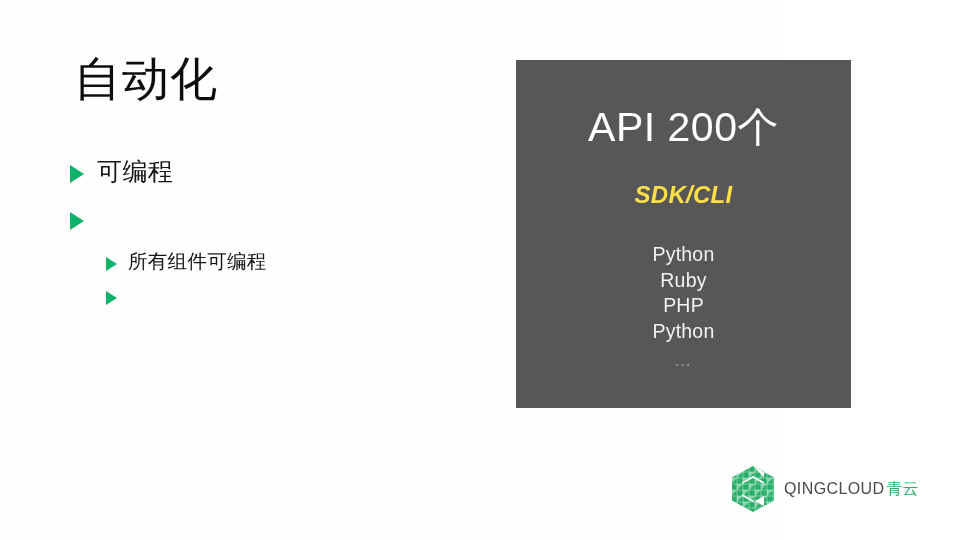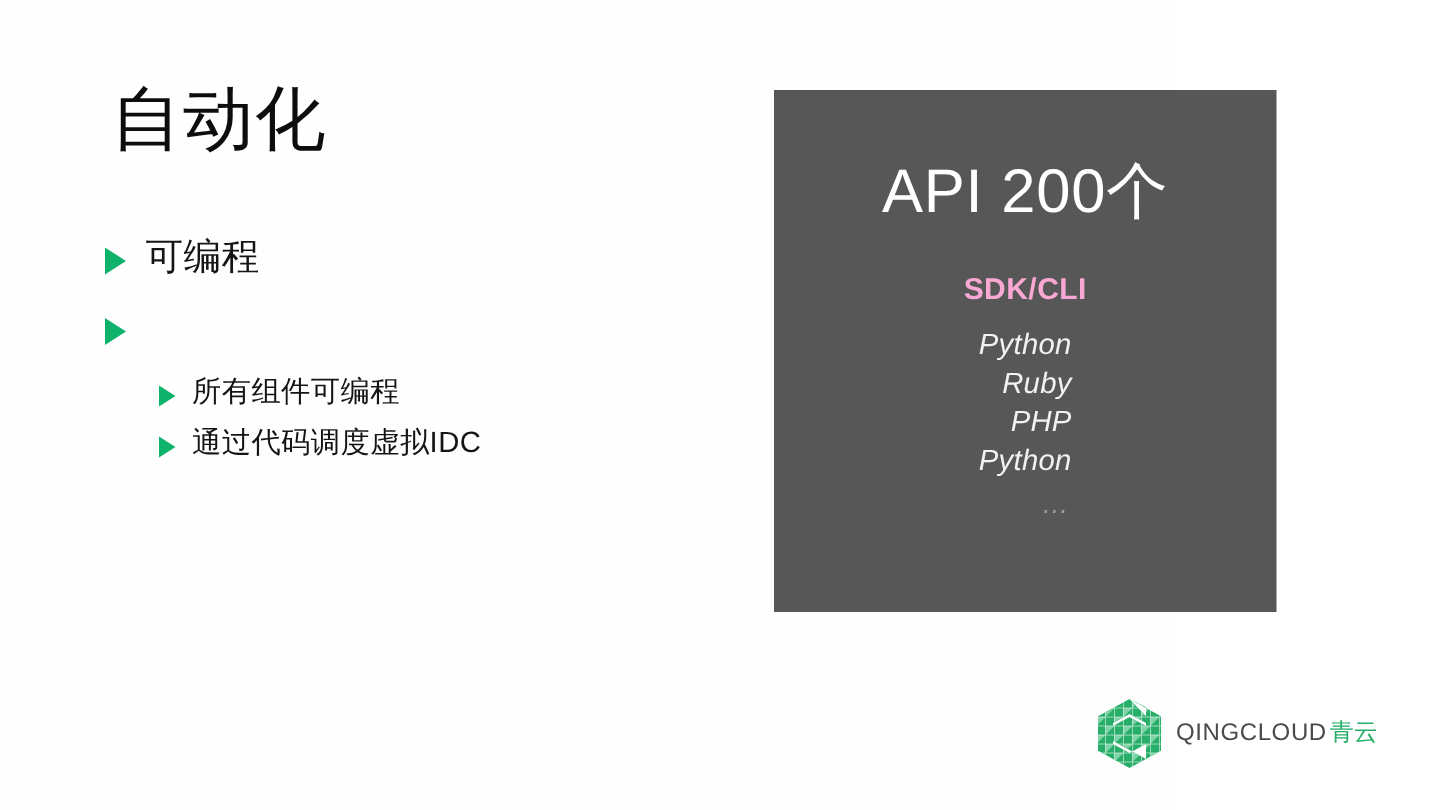--- a/index.html
+++ b/index.html
@@ -109,34 +109,34 @@
     font-size: 41px;
     font-weight: 300;
     color: #ffffff;
     letter-spacing: 0.5px;
     line-height: 1;
     white-space: nowrap;
   }
 
   .panel-sub {
     margin-top: 35px;
-    font-size: 20px;
+    font-size: 24px;
     font-weight: 700;
-    color: #f9a8d4;
+    color: #fde047;
     letter-spacing: 0.3px;
     line-height: 1;
     white-space: nowrap;
+    font-style: italic;
   }
 
   .lang-list {
-    margin-top: 15px;
+    margin-top: 35px;
     display: flex;
     flex-direction: column;
-    align-items: flex-end;
-    font-style: italic;
+    align-items: center;
   }
   .lang-item {
     font-size: 19.5px;
     font-weight: 400;
     color: #f2f2f2;
     line-height: 25.5px;
     letter-spacing: 0.2px;
     white-space: nowrap;
   }
   .lang-item.ellipsis {
@@ -199,21 +199,20 @@
       <span class="tri"></span>
     </div>
 
     <div class="bullet-row level-2">
       <span class="tri"></span>
       <span class="bullet-text">所有组件可编程</span>
     </div>
 
     <div class="bullet-row level-2">
       <span class="tri"></span>
-      <span class="bullet-text">通过代码调度虚拟IDC</span>
     </div>
 
   </div>
 
   <div class="panel">
     <div class="panel-title">API 200个</div>
     <div class="panel-sub">SDK/CLI</div>
     <div class="lang-list">
       <div class="lang-item">Python</div>
       <div class="lang-item">Ruby</div>

